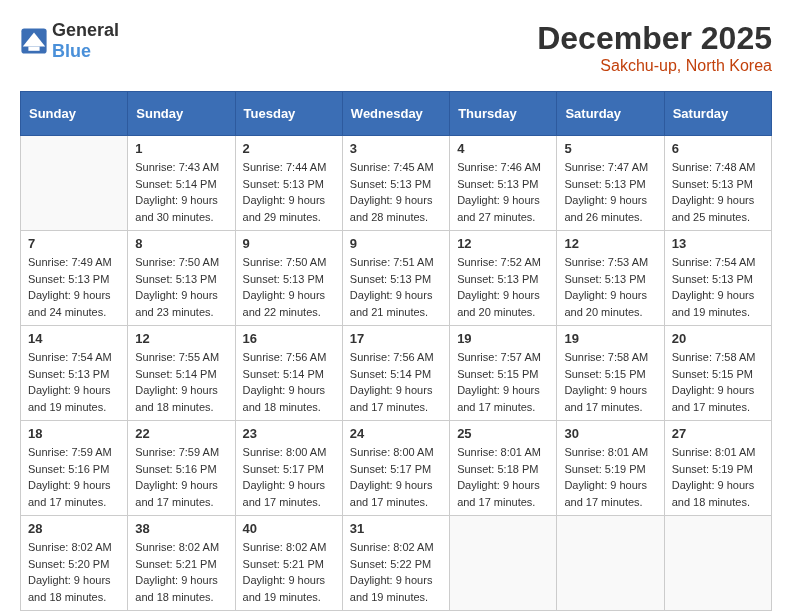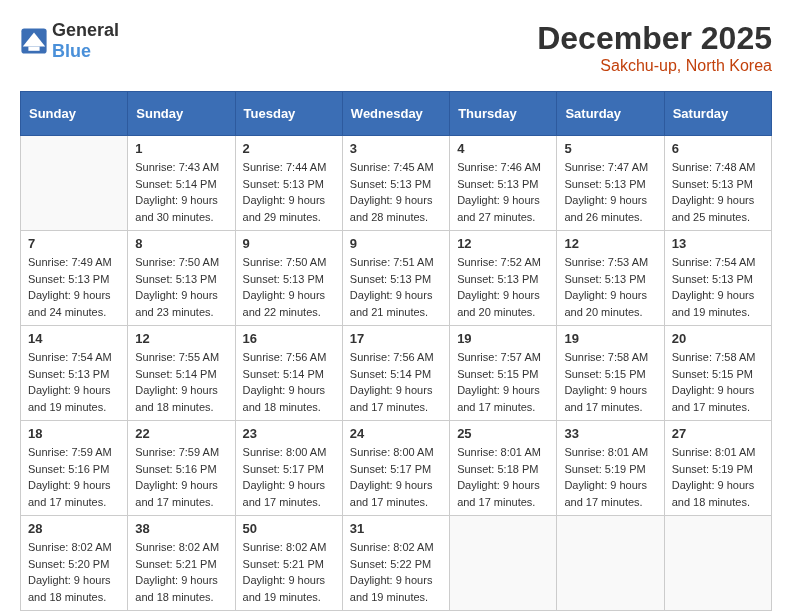--- a/index.html
+++ b/index.html
@@ -210,39 +210,39 @@
         </td>
         <td>
           <div class="day-number">24</div>
           <div class="day-info">Sunrise: 8:00 AM<br>Sunset: 5:17 PM<br>Daylight: 9 hours and 17 minutes.</div>
         </td>
         <td>
           <div class="day-number">25</div>
           <div class="day-info">Sunrise: 8:01 AM<br>Sunset: 5:18 PM<br>Daylight: 9 hours and 17 minutes.</div>
         </td>
         <td>
-          <div class="day-number">33</div>
+          <div class="day-number">30</div>
           <div class="day-info">Sunrise: 8:01 AM<br>Sunset: 5:19 PM<br>Daylight: 9 hours and 17 minutes.</div>
         </td>
         <td>
           <div class="day-number">27</div>
           <div class="day-info">Sunrise: 8:01 AM<br>Sunset: 5:19 PM<br>Daylight: 9 hours and 18 minutes.</div>
         </td>
       </tr>
       <tr>
         <td>
           <div class="day-number">28</div>
           <div class="day-info">Sunrise: 8:02 AM<br>Sunset: 5:20 PM<br>Daylight: 9 hours and 18 minutes.</div>
         </td>
         <td>
           <div class="day-number">38</div>
           <div class="day-info">Sunrise: 8:02 AM<br>Sunset: 5:21 PM<br>Daylight: 9 hours and 18 minutes.</div>
         </td>
         <td>
-          <div class="day-number">50</div>
+          <div class="day-number">40</div>
           <div class="day-info">Sunrise: 8:02 AM<br>Sunset: 5:21 PM<br>Daylight: 9 hours and 19 minutes.</div>
         </td>
         <td>
           <div class="day-number">31</div>
           <div class="day-info">Sunrise: 8:02 AM<br>Sunset: 5:22 PM<br>Daylight: 9 hours and 19 minutes.</div>
         </td>
         <td class="empty"></td>
         <td class="empty"></td>
         <td class="empty"></td>
       </tr>

